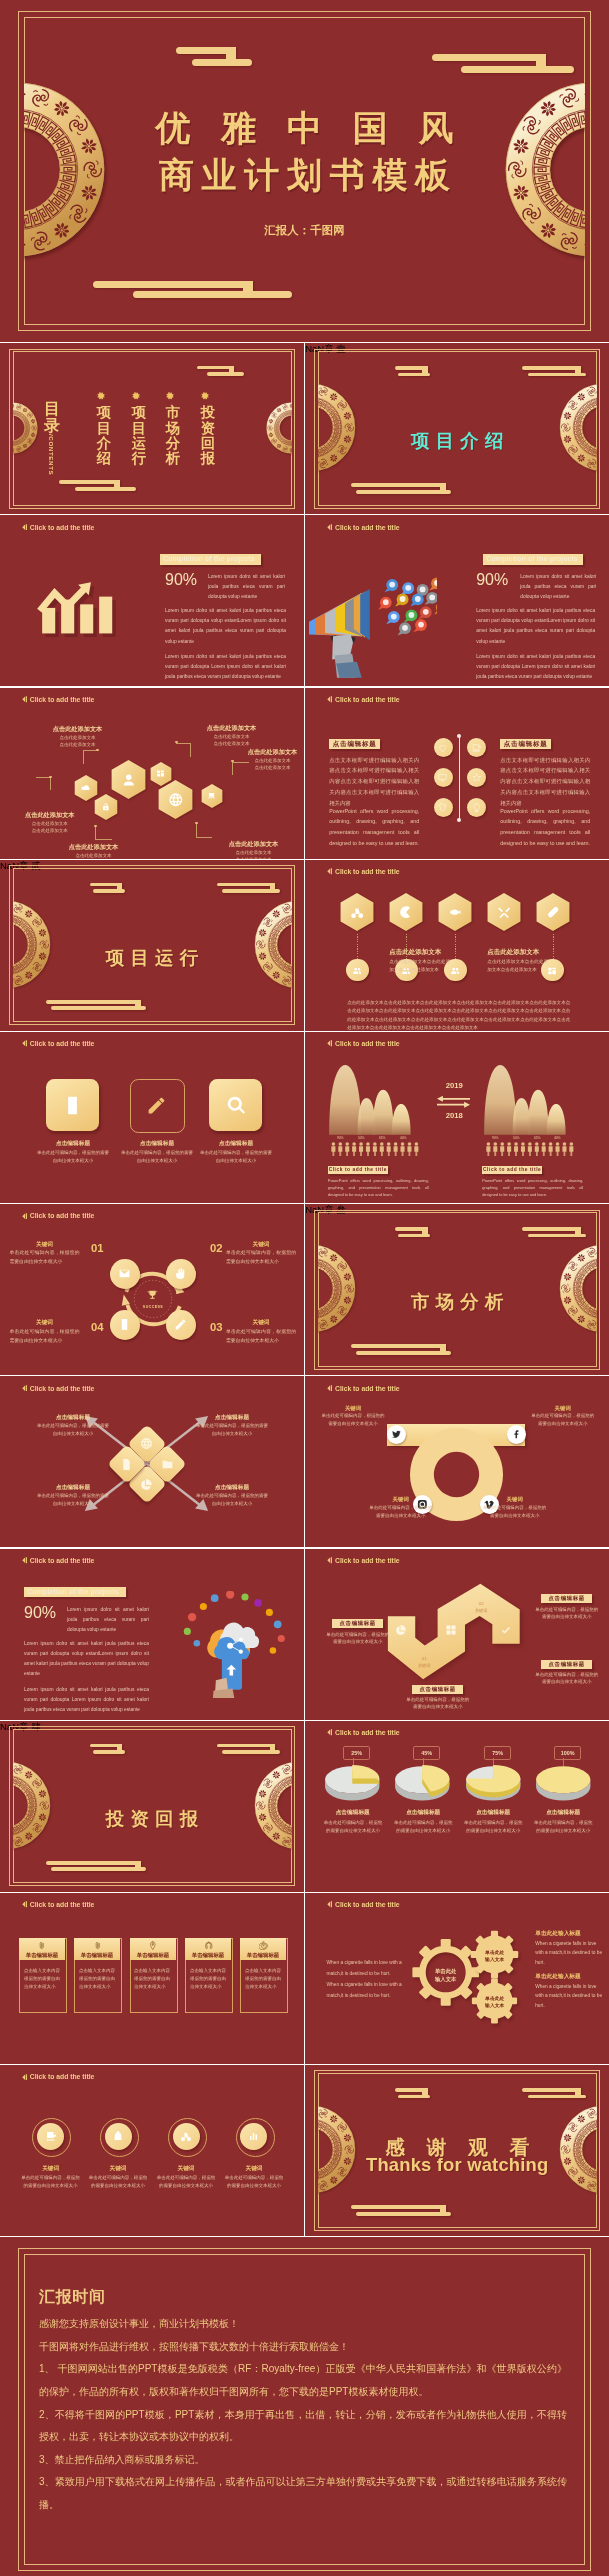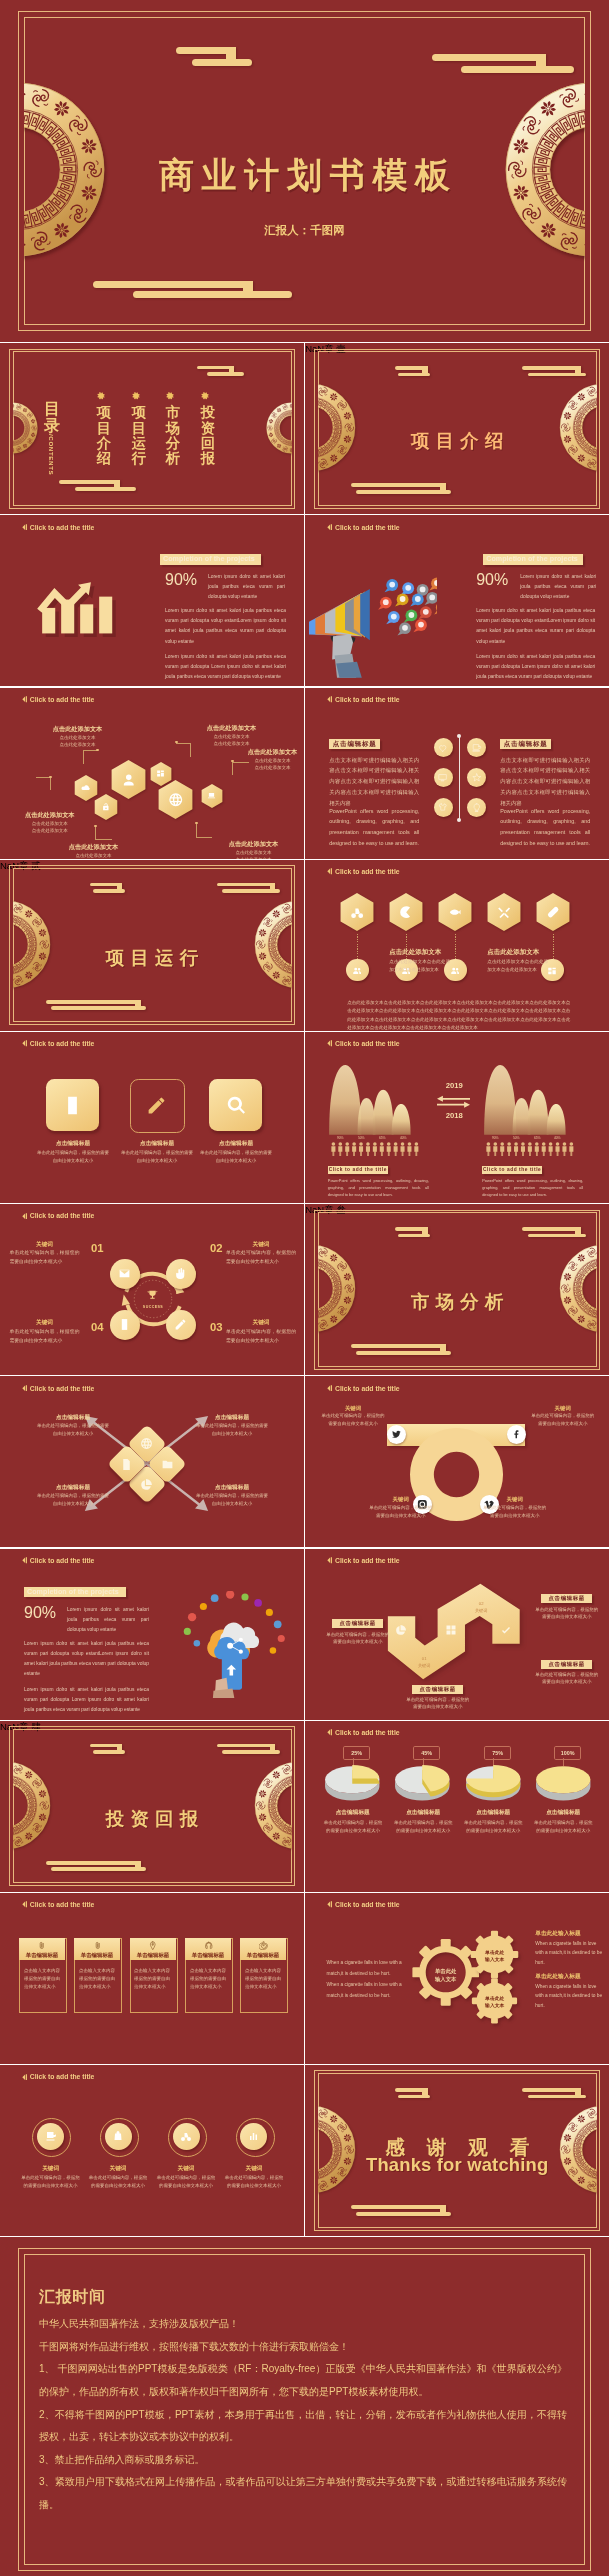--- a/index.html
+++ b/index.html
@@ -230,20 +230,21 @@
   <div class="cl" style="left:432px;top:54px;width:142px;height:18.4px;">
         <i class="b1" style="width:113px;height:6.5px;"></i>
         <i class="cn" style="left:104px;top:0;width:9.5px;height:18.4px;"></i>
         <i class="b2" style="left:28.6px;top:12px;width:113px;height:6.5px;"></i>
       </div>
   <div class="cl" style="left:93px;top:281px;width:200px;height:16.7px;">
         <i class="b1" style="width:159px;height:6.5px;"></i>
         <i class="cn" style="left:150px;top:0;width:9.5px;height:16.7px;"></i>
         <i class="b2" style="left:40px;top:10px;width:159px;height:6.5px;"></i>
       </div>
+  <div class="abs ctr" style="top:105px;font-size:35px;letter-spacing:.30em;color:#f3ce7c;font-weight:bold;text-indent:.30em;text-shadow:1.2px 1.8px 0 rgba(88,20,20,.45);">优 雅 中 国 风</div>
   <div class="abs ctr" style="top:223px;font-size:11.3px;color:#f3ce7c;font-weight:bold;letter-spacing:.02em;">汇报人：千图网</div>
   <div class="abs ctr" style="top:152px;font-size:35px;letter-spacing:.22em;color:#f3ce7c;font-weight:bold;text-indent:.22em;text-shadow:1.2px 1.8px 0 rgba(88,20,20,.45);">商业计划书模板</div>
 </div>
 <div class="sep"></div>
 
 <div class="row">
 
   <div class="slide half">
     <div class="fr" style="left:9px;top:5.4px;right:9px;bottom:5.4px;"></div>
     <div class="fr" style="left:12.5px;top:8.3px;right:12.5px;bottom:8.3px;"></div>
@@ -597,21 +598,21 @@
           <i class="cn" style="left:27px;top:0;width:5.4px;height:10px;"></i>
           <i class="b2" style="left:3px;top:6.5px;width:32px;height:3.6px;"></i>
         </div><div class="cl" style="left:217px;top:23px;width:64px;height:10px;">
           <i class="b1" style="width:58px;height:3.6px;"></i>
           <i class="cn" style="left:53px;top:0;width:5.4px;height:10px;"></i>
           <i class="b2" style="left:5.4px;top:6.5px;width:58px;height:3.6px;"></i>
         </div><div class="cl" style="left:46px;top:140px;width:100px;height:10.7px;">
           <i class="b1" style="width:95px;height:4.2px;"></i>
           <i class="cn" style="left:89px;top:0;width:6px;height:10.7px;"></i>
           <i class="b2" style="left:4.8px;top:6.5px;width:95px;height:4.2px;"></i>
-        </div>NaN章 壹<div class="abs ctr" style="top:85px;font-size:18.4px;font-weight:bold;color:#fdba74;letter-spacing:.34em;text-indent:.34em;text-shadow:0.9px 1.2px 0 rgba(88,20,20,.45);">项目介绍</div></div>
+        </div>NaN章 壹<div class="abs ctr" style="top:85px;font-size:18.4px;font-weight:bold;color:#5eead4;letter-spacing:.34em;text-indent:.34em;text-shadow:0.9px 1.2px 0 rgba(88,20,20,.45);">项目介绍</div></div>
 </div>
 <div class="sep"></div>
 
 <div class="row">
   <div class="slide half hdr" id="s-growth">
         <div class="slide-hdr" style="left:22px;top:8.3px;font-size:6.8px;">
           <svg width="5.4" height="6.5" viewBox="0 0 10 12" style="margin-right:2.4px;">
             <path d="M6.1,0.4 L6.1,11.6 L0.6,6 Z" fill="#f0c976"></path>
             <rect x="7.5" y="0.4" width="1.8" height="11.2" fill="#f0c976"></rect>
           </svg>
@@ -2369,21 +2370,21 @@
         <div class="abs ctr" style="top:89px;font-size:18.4px;font-weight:bold;color:#f3ce7c;letter-spacing:.01em;text-shadow:0.9px 1.2px 0 rgba(88,20,20,.45);">Thanks for watching</div>
       </div>
 </div>
 <div class="sep"></div>
 
 <div class="slide copyright" style="width:609px;height:344px;">
       <div class="fr" style="left:18px;top:10.7px;right:18px;bottom:10.7px;"></div>
       <div class="fr" style="left:24px;top:16.7px;right:24px;bottom:16.7px;"></div>
       <div class="abs" style="left:39px;top:50px;font-size:16px;font-weight:bold;color:#f0cb83;letter-spacing:.04em;line-height:1.2;">汇报时间</div>
       <div class="abs" style="left:39px;top:76px;width:528px;font-size:10px;line-height:22.6px;color:#f0cb83;text-align:justify;">
-        <div>中华人民共和国著作法，支持涉及版权产品！</div>
+        <div>感谢您支持原创设计事业，商业计划书模板！</div>
         <div>千图网将对作品进行维权，按照传播下载次数的十倍进行索取赔偿金！</div>
         <div>1、 千图网网站出售的PPT模板是免版税类（RF：Royalty-free）正版受《中华人民共和国著作法》和《世界版权公约》的保护，作品的所有权，版权和著作权归千图网所有，您下载的是PPT模板素材使用权。</div>
         <div>2、不得将千图网的PPT模板，PPT素材，本身用于再出售，出借，转让，分销，发布或者作为礼物供他人使用，不得转授权，出卖，转让本协议或本协议中的权利。</div>
         <div>3、禁止把作品纳入商标或服务标记。</div>
         <div>3、紧致用户用下载格式在网上传播作品，或者作品可以让第三方单独付费或共享免费下载，或通过转移电话服务系统传播。</div>
       </div>
     </div>
 
 </div>
 

